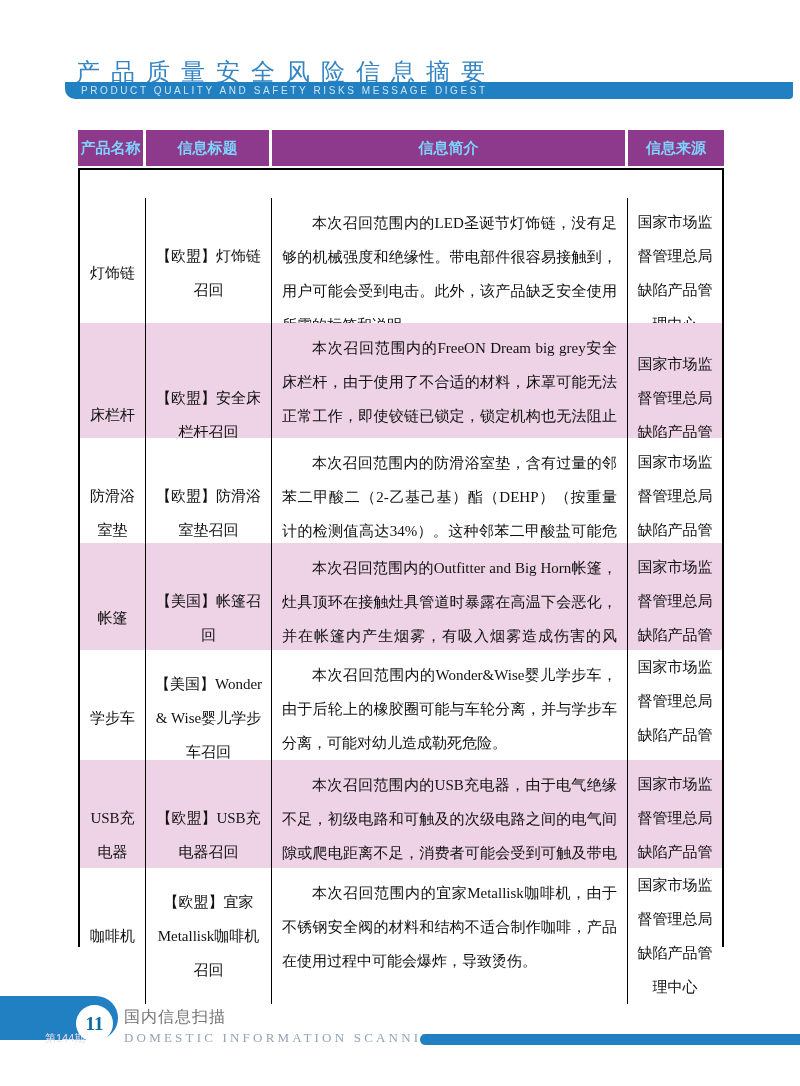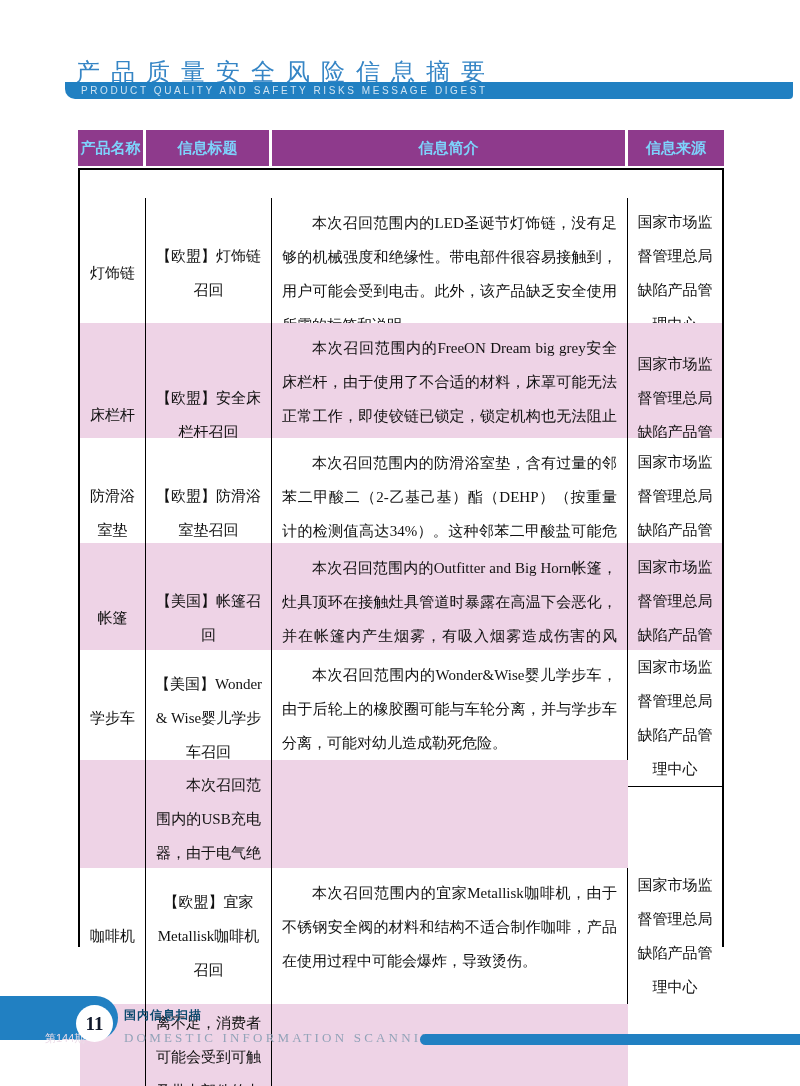--- a/index.html
+++ b/index.html
@@ -119,30 +119,30 @@
   }
   .ft-circle {
     position: absolute;
     left: 76px; top: 1005px;
     width: 37px; height: 37px;
     background: #ffffff;
     border-radius: 50%;
     display: flex; align-items: center; justify-content: center;
     font-size: 19px;
     font-weight: bold;
-    color: #0f172a;
+    color: #0369a1;
     font-family: "Liberation Serif", "DejaVu Serif", serif;
   }
   .ft-section-cn {
     position: absolute;
     left: 124px; top: 1007px;
     font-family: "Liberation Sans", "DejaVu Sans", sans-serif;
-    font-size: 12px;
-    font-weight: bold;
-    color: #0c4a6e;
+    font-size: 16px;
+    font-weight: normal;
+    color: #737373;
     letter-spacing: 1px;
     white-space: nowrap;
   }
   .ft-section-en {
     position: absolute;
     left: 124px; top: 1030px;
     font-family: "Liberation Serif", "DejaVu Serif", serif;
     font-size: 13px;
     color: #92a3b8;
     letter-spacing: 3.2px;
@@ -214,20 +214,21 @@
       <div class="td center">学步车</div>
       <div class="td center">【美国】Wonder &amp; Wise婴儿学步车召回</div>
       <div class="td summary">
           <p>本次召回范围内的Wonder&amp;Wise婴儿学步车，由于后轮上的橡胶圈可能与车轮分离，并与学步车分离，可能对幼儿造成勒死危险。</p>
         </div>
       <div class="td center">国家市场监督管理总局缺陷产品管理中心</div>
     </div>
 
     <div class="tr pink row-6">
       <div class="td center">USB充电器</div>
+      <div class="td center">【欧盟】USB充电器召回</div>
       <div class="td summary">
           <p>本次召回范围内的USB充电器，由于电气绝缘不足，初级电路和可触及的次级电路之间的电气间隙或爬电距离不足，消费者可能会受到可触及带电部件的电击。</p>
         </div>
       <div class="td center">国家市场监督管理总局缺陷产品管理中心</div>
     </div>
 
     <div class="tr white row-7">
       <div class="td center">咖啡机</div>
       <div class="td center">【欧盟】宜家Metallisk咖啡机召回</div>
       <div class="td summary">

